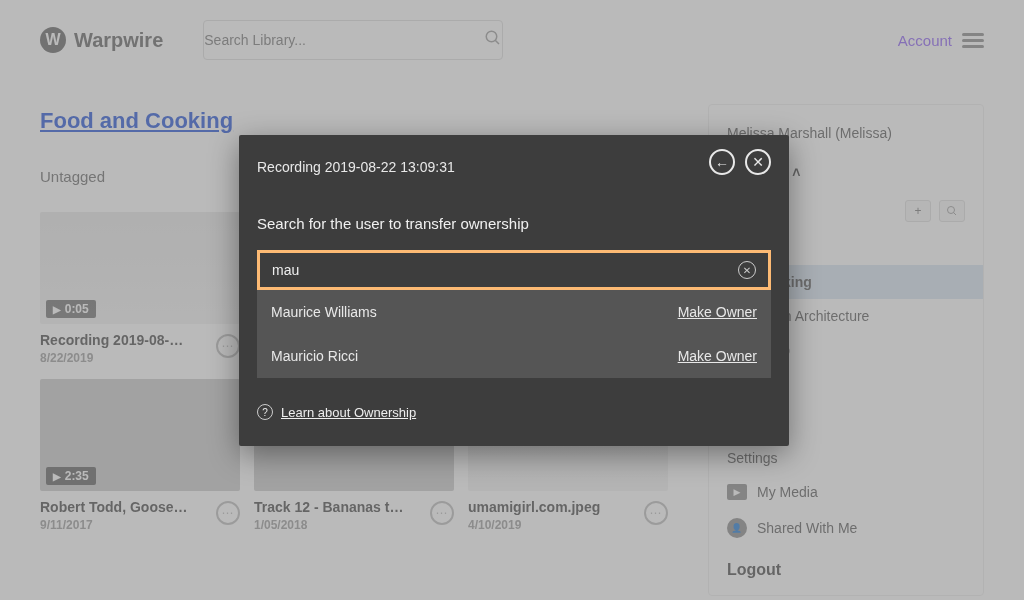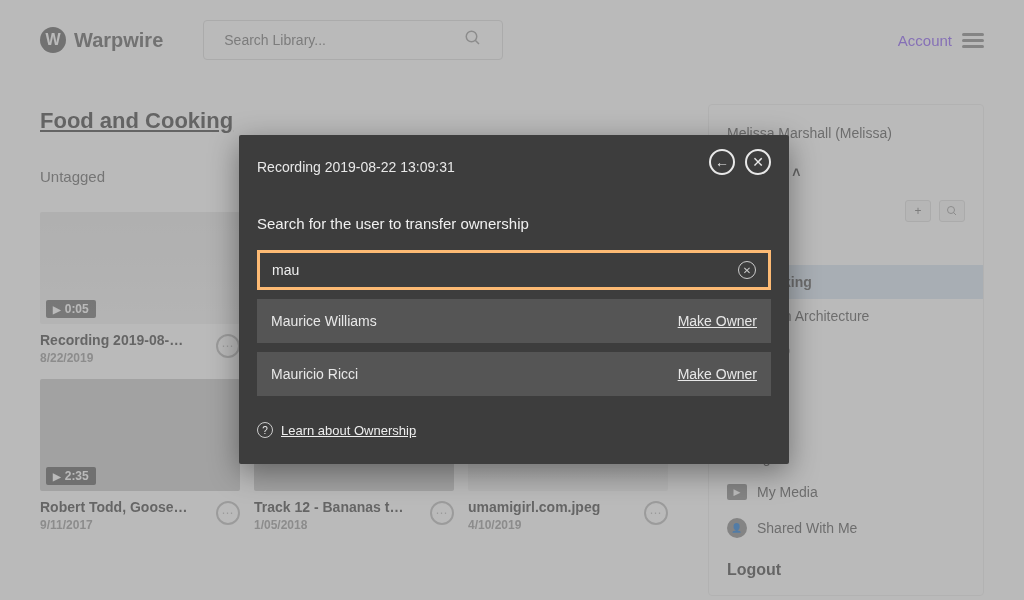--- a/index.html
+++ b/index.html
@@ -2,32 +2,32 @@
 <html><head>
 <meta charset="utf-8">
 <style>
   * { box-sizing: border-box; margin: 0; padding: 0; font-family: -apple-system, BlinkMacSystemFont, "Segoe UI", Arial, sans-serif; }
   html, body { width: 1024px; height: 600px; overflow: hidden; background: #fff; }
 
   
   .topbar { height: 80px; display: flex; align-items: center; padding: 0 40px; }
   .brand  { display: flex; align-items: center; gap: 8px; font-size: 20px; font-weight: 600; color: #606060; }
   .brand .logo { width: 26px; height: 26px; border-radius: 50%; background: #606060; display: flex; align-items: center; justify-content: center; color: #fff; font-size: 16px; font-weight: 700; }
-  .searchbox { margin-left: 40px; width: 300px; height: 40px; border: 1px solid #ddd; border-radius: 4px; display: flex; align-items: center; padding: 0 20px; background: #fff; }
+  .searchbox { margin-left: 40px; width: 300px; height: 40px; border: 1px solid #ddd; border-radius: 4px; display: flex; align-items: center; padding: 0 0; background: #fff; }
   .searchbox input { flex: 1; border: none; outline: none; font-size: 14px; color: #666; background: transparent; }
   .searchbox .mag { color: #999; }
   .acct { margin-left: auto; display: flex; align-items: center; gap: 10px; color: #8b5cf6; font-size: 15px; }
   .hamburger span { display: block; width: 22px; height: 3px; background: #888; border-radius: 2px; margin: 3px 0; }
 
   
   .page { display: flex; padding: 0 40px; gap: 40px; }
   .content { flex: 1; }
   .sidebar { width: 280px; }
 
-  .lib-title { font-size: 22px; font-weight: 600; color: #404040; text-decoration: underline; margin-top: 28px; }
+  .lib-title { font-size: 22px; font-weight: 600; color: #1d4ed8; text-decoration: underline; margin-top: 28px; }
   .toolbar-row { display: flex; align-items: center; margin-top: 24px; }
   .toolbar-row .section-label { font-size: 15px; color: #666; }
   .toolbar-btns { margin-left: auto; display: flex; gap: 12px; }
   .tbtn { width: 44px; height: 36px; border: 1px solid #ddd; border-radius: 4px; background: #f6f6f6; display: flex; align-items: center; justify-content: center; color: #777; font-size: 16px; }
 
   .grid { display: grid; grid-template-columns: repeat(3, 200px); gap: 14px 14px; margin-top: 18px; }
   .card { width: 200px; }
   .thumb { width: 200px; height: 112px; background: #c9c9c9; position: relative; border-radius: 2px; }
   .thumb.light { background: linear-gradient(180deg,#e8e8e8,#f2f2f2); }
   .thumb .dur { position: absolute; bottom: 6px; left: 6px; background: rgba(0,0,0,.55); color: #fff; font-size: 12px; font-weight: 600; padding: 2px 7px; border-radius: 2px; display:flex; align-items:center; gap:4px;}
@@ -55,21 +55,21 @@
   .modal { position: absolute; left: 239px; top: 135px; width: 550px; background: #3d3d3d; color: #e8e8e8; border-radius: 2px; box-shadow: 0 8px 30px rgba(0,0,0,.4); }
   .mhead { display: flex; align-items: flex-end; padding: 14px 18px; }
   .mhead .title { font-size: 14px; }
   .mhead .icons { margin-left: auto; display: flex; gap: 10px; }
   .circ { width: 26px; height: 26px; border: 2px solid #e8e8e8; border-radius: 50%; display:flex; align-items:center; justify-content:center; font-size: 14px; cursor:pointer;}
   .mbody { padding: 12px 18px 26px; }
   .prompt { font-size: 15px; margin: 14px 0 18px; color: #f0f0f0; }
   .m-search { border: 3px solid #fdba74; height: 40px; display: flex; align-items: center; padding: 0 12px; }
   .m-search input { flex: 1; background: transparent; border: none; outline: none; color: #eee; font-size: 14px; }
   .clearbtn { width:18px; height:18px; border:1.5px solid #ccc; border-radius:50%; display:flex; align-items:center; justify-content:center; font-size:10px; color:#ccc; cursor:pointer;}
-  .result { background: #555; height: 44px; margin-top: 9px; display: flex; align-items: center; padding: 0 14px; font-size: 14px; }
+  .result { background: #555; height: 44px; margin-top: 0; display: flex; align-items: center; padding: 0 14px; font-size: 14px; }
   .result:first-of-type { margin-top: 10px; }
   .makeowner { margin-left: auto; text-decoration: underline; cursor: pointer; }
   .learn { margin-top: 26px; font-size: 13px; display: flex; align-items: center; gap: 8px; }
   .learn a { color: #eee; text-decoration: underline; }
   .qmark { width:16px; height:16px; border:1.5px solid #ccc; border-radius:50%; display:flex; align-items:center; justify-content:center; font-size:10px; }
 
   svg.mag-ic { width:18px; height:18px; stroke:#999; stroke-width:2; fill:none; }
 </style>
 </head>
 <body>

